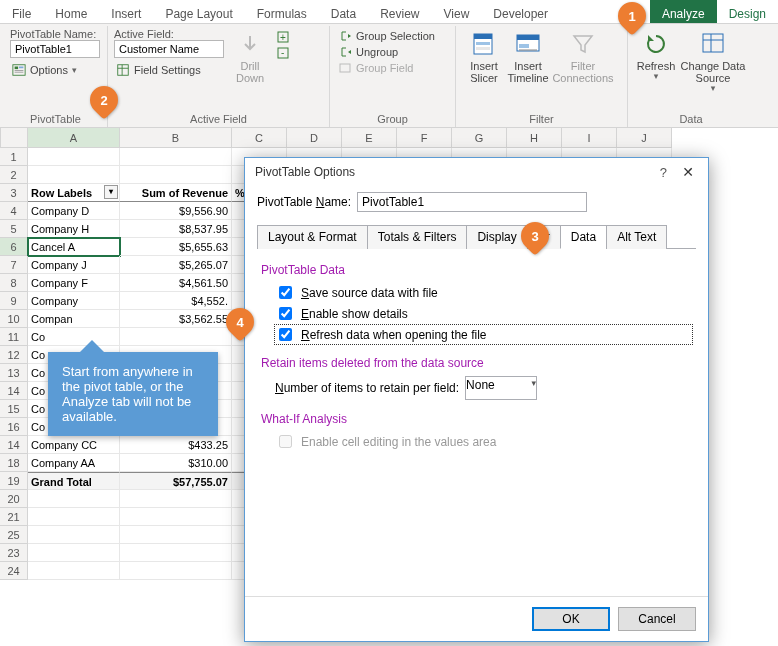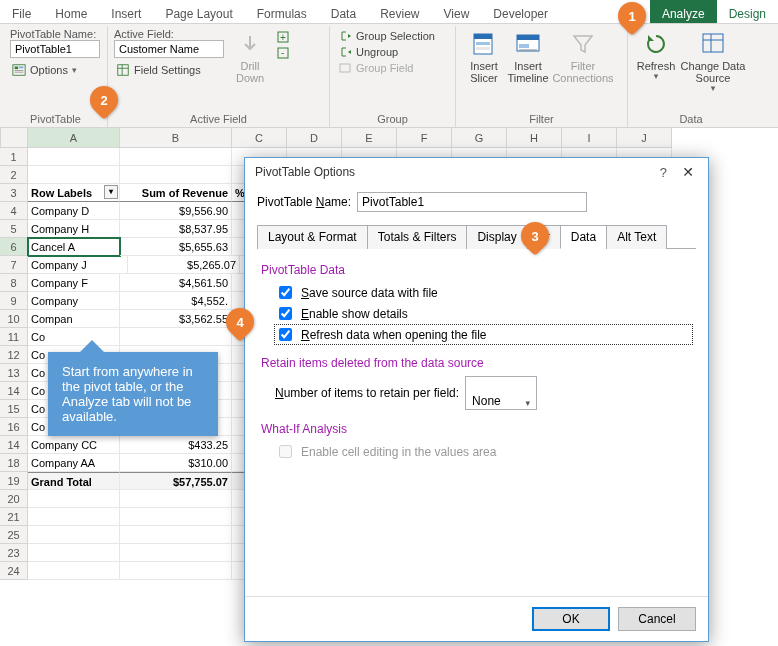--- a/index.html
+++ b/index.html
@@ -234,26 +234,26 @@
     min-width: 78px;
     height: 24px;
     border: 1px solid #adadad;
     background: #e1e1e1;
     font-size: 12px;
     cursor: pointer;
   }
   .dlg-btn.primary { border: 1px solid #0078d7; box-shadow: 0 0 0 1px #0078d7 inset; }
   .sel-combo {
     border: 1px solid #abadb3;
-    height: 34px;
+    height: 24px;
     width: 72px;
-    padding: 1px 6px;
+    padding: 1px 0;
     font-size: 12px;
     display: inline-flex;
-    align-items: flex-end;
+    align-items: flex-start;
     justify-content: space-between;
   }
   .sel-combo::after { content: "▾"; font-size: 9px; color: #555; }
   .u { text-decoration: underline; }
 </style>
 </head>
 <body>
 
 <div class="ribbon-tabs">
   <div class="ribbon-tab">File</div>
@@ -498,21 +498,21 @@
         <div class="cell " style="width: 55px;"></div>
         <div class="cell " style="width: 55px;"></div>
         <div class="cell " style="width: 55px;"></div>
         <div class="cell " style="width: 55px;"></div>
         <div class="cell " style="width: 55px;"></div>
         <div class="cell " style="width: 55px;"></div>
         <div class="cell " style="width: 55px;"></div>
       </div>
       <div class="row">
         <div class="row-h">7</div>
-        <div class="cell " style="width: 100px;">Company J</div>
+        <div class="cell " style="width: 92px;">Company J</div>
         <div class="cell num" style="width: 112px;">$5,265.07</div>
         <div class="cell " style="width: 55px;"></div>
         <div class="cell " style="width: 55px;"></div>
         <div class="cell " style="width: 55px;"></div>
         <div class="cell " style="width: 55px;"></div>
         <div class="cell " style="width: 55px;"></div>
         <div class="cell " style="width: 55px;"></div>
         <div class="cell " style="width: 55px;"></div>
         <div class="cell " style="width: 55px;"></div>
       </div>

